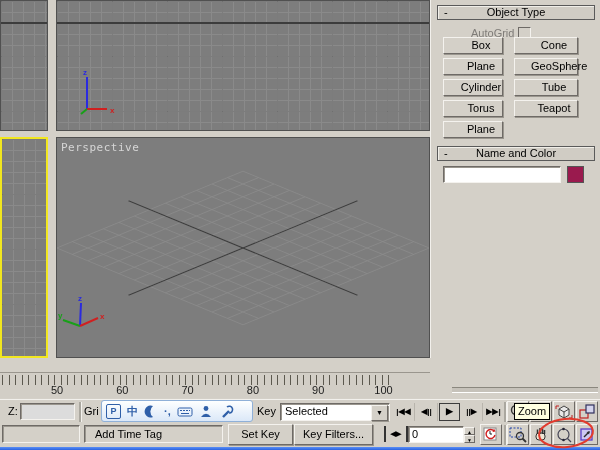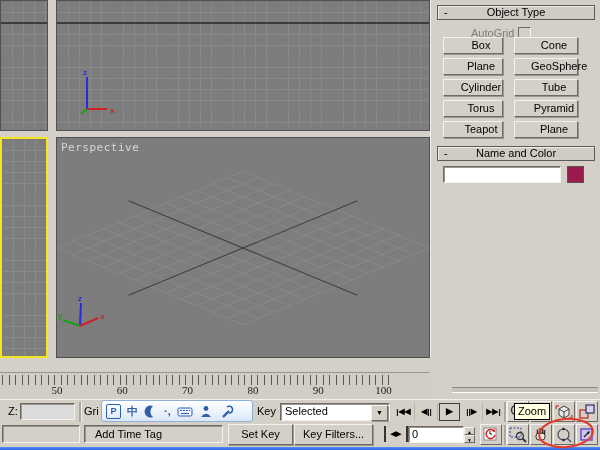--- a/index.html
+++ b/index.html
@@ -32,21 +32,21 @@
          box-shadow:1px 1px 0 #9a968e;text-align:center;cursor:default;}
   .ot-btn{height:15px;line-height:15px;font-size:11px;padding-left:16px;}
   .sunken{background:#fff;border:1px solid;border-color:#6e6a66 #f4f2ee #f4f2ee #6e6a66;
           box-shadow:inset 1px 1px 0 #9a968e;box-sizing:border-box;}
   .autogrid-row{position:absolute;left:0;top:24px;width:170px;color:#7f7c78;}
   .cbx{display:inline-block;width:11px;height:11px;vertical-align:-2px;background:#d4d0c8;
        border:1px solid;border-color:#6e6a66 #f4f2ee #f4f2ee #6e6a66;}
   
   .trackbar{position:absolute;left:0;top:358px;width:600px;height:41px;background:#d4d0c8;}
   .ruler{position:absolute;left:0;top:14px;width:430px;height:25px;background:#d2cec6;
-         border-top:1px solid #9a968e;font-family:Liberation Serif, serif;}
+         border-top:1px solid #9a968e;}
   .ticks{position:absolute;left:2px;top:2px;width:390px;height:10px;
          background:repeating-linear-gradient(90deg,#5c594f 0,#5c594f 1px,transparent 1px,transparent 6.55px);}
   .tick-label{position:absolute;top:11px;transform:translateX(-50%);font-size:11px;color:#1c1c1c;}
   .end-groove{position:absolute;left:452px;top:29px;width:146px;height:4px;background:#c6c2ba;
               border-top:1px solid #8a877e;border-bottom:1px solid #fff;}
   
   .row1{position:absolute;left:0;top:399px;width:600px;height:24px;background:#d4d0c8;border-top:1px solid #f2f0ec;}
   .row2{position:absolute;left:0;top:423px;width:600px;height:24px;background:#d4d0c8;}
   .taskbar{position:absolute;left:0;top:447px;width:600px;height:3px;
            background:linear-gradient(#4d86f5,#1d50c8);}
@@ -159,21 +159,20 @@
       <span class="cbx abs" style="left:87px;top:3px"></span>
     </div>
     <div class="ot-grid">
         <div class="btn3d ot-btn">Box</div>
         <div class="btn3d ot-btn">Cone</div>
         <div class="btn3d ot-btn">Plane</div>
         <div class="btn3d ot-btn">GeoSphere</div>
         <div class="btn3d ot-btn">Cylinder</div>
         <div class="btn3d ot-btn">Tube</div>
         <div class="btn3d ot-btn">Torus</div>
-        <div class="btn3d ot-btn">Pyramid</div>
         <div class="btn3d ot-btn">Teapot</div>
         <div class="btn3d ot-btn">Plane</div>
       </div>
 
     <div class="rollout-hdr" style="top:146px">
       <span class="minus">-</span>
       <span>Name and Color</span>
     </div>
     <div class="sunken abs" style="left:12px;top:166px;width:118px;height:17px;"></div>
     <div class="abs" style="left: 136px; top: 166px; width: 17px; height: 17px; border: 1px solid rgb(85, 85, 85); box-sizing: border-box; background: rgb(154, 26, 78);"></div>

